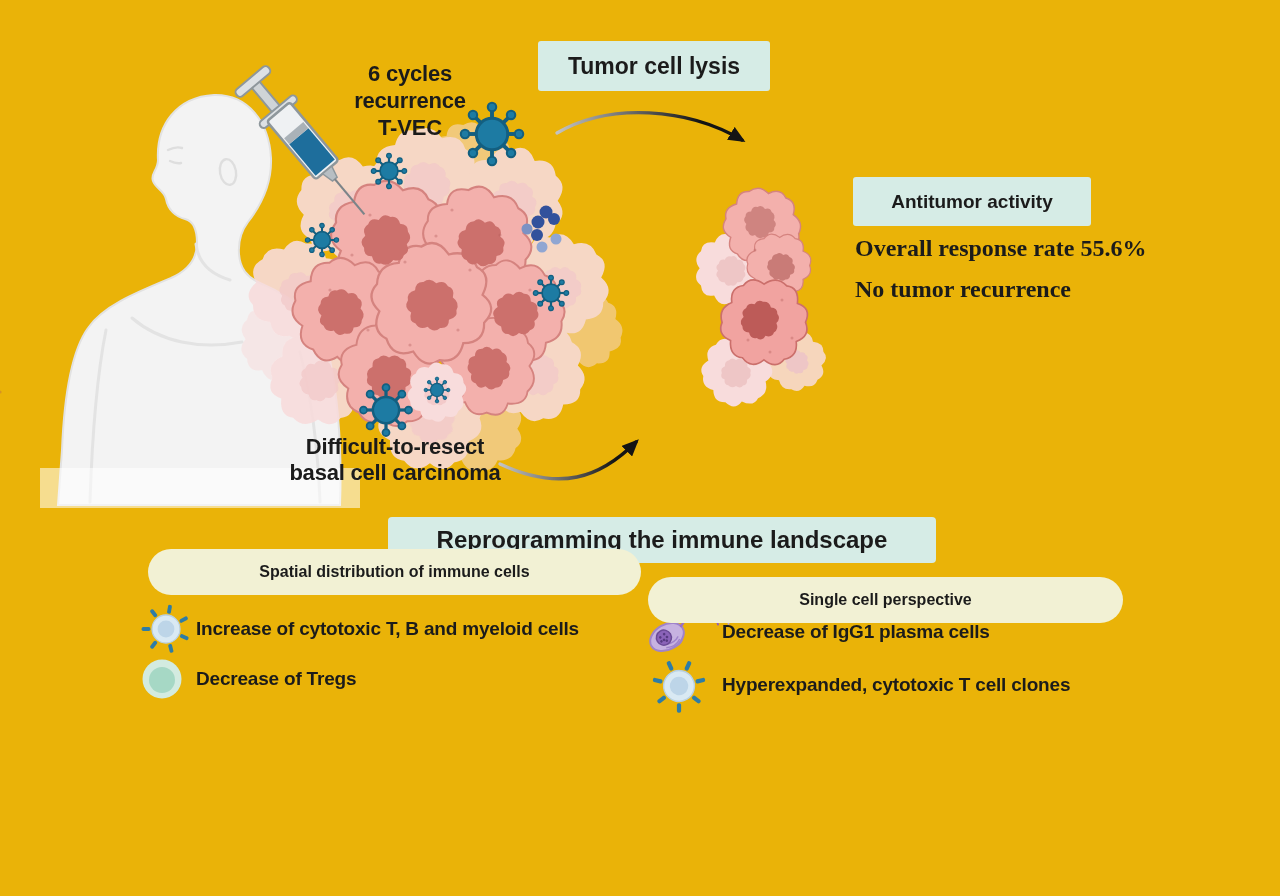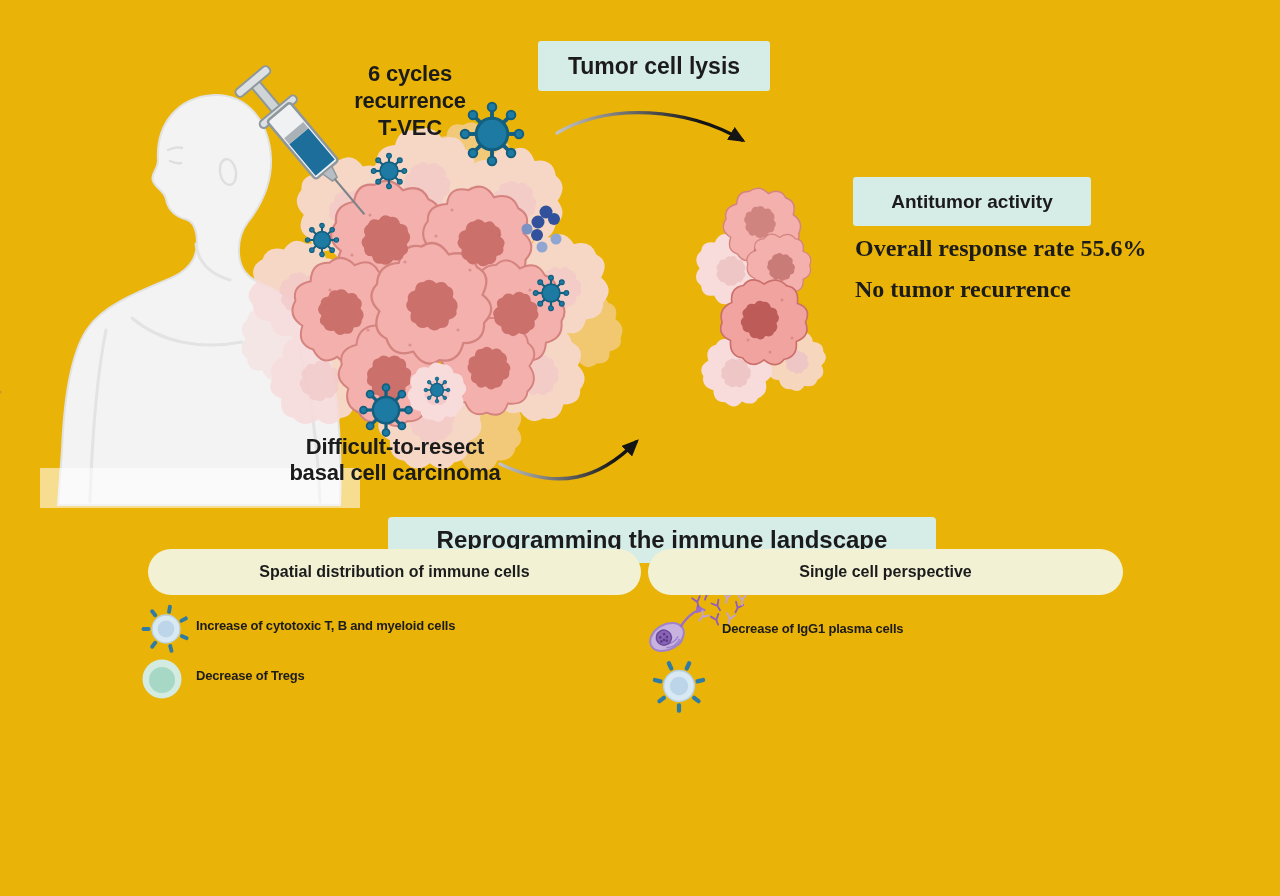--- a/index.html
+++ b/index.html
@@ -8,21 +8,21 @@
   .art{position:absolute;left:0;top:0;}
   .label{position:absolute;font-weight:bold;color:#1b1b1b;letter-spacing:-0.2px;}
   .teal-box{position:absolute;background:#d6ece6;border-radius:3px;font-weight:bold;
             display:flex;align-items:center;justify-content:center;font-size:24px;}
   .yellow-banner{position:absolute;background:#f2f1d4;border-radius:24px;font-weight:bold;
             display:flex;align-items:center;justify-content:center;font-size:16px;height:46px;top:549px;}
   .injection-label{left:328px;top:60px;width:164px;text-align:center;font-size:22px;line-height:27px;}
   .tumor-caption{left:288px;top:426px;width:214px;text-align:center;font-size:22px;line-height:26px;margin-top:8px;}
   .stats{position:absolute;left:855px;top:228px;width:300px;}
   .stat-line{height:41px;line-height:41px;font-weight:bold;font-size:24px;white-space:nowrap;font-family:Liberation Serif, serif;}
-  .item-label{font-size:13px;white-space:nowrap;}
+  .item-label{font-size:19px;white-space:nowrap;}
 </style>
 </head>
 <body>
 
 <div class="canvas">
 
 <svg class="art" width="1280" height="896" viewBox="0 0 1280 896">
   <defs>
     <path id="blob" d="M52,2 Q58,16 40,24 Q44,42 25,44 Q14,58 -1,46 Q-16,57 -27,44 Q-43,42 -40,23 Q-58,16 -51,-1 Q-57,-16 -40,-24 Q-42,-42 -26,-44 Q-14,-57 1,-46 Q16,-57 26,-44 Q42,-42 40,-23 Q57,-15 52,2 Z"></path>
     <g id="virus">
@@ -298,20 +298,21 @@
   </div>
 
   <div class="label tumor-caption" style="color: rgb(27, 27, 27);">
     <span style="display:block">Difficult-to-resect</span>
     <span style="display:block">basal cell carcinoma</span>
   </div>
 
   <div class="teal-box" style="left: 388px; top: 496px; width: 548px; height: 46px; border-radius: 4px; background: rgb(214, 236, 230); margin-top: 21px;">Reprogramming the immune landscape</div>
 
   <div class="yellow-banner" style="left: 148px; width: 493px; background: rgb(242, 241, 212);">Spatial distribution of immune cells</div>
-  <div class="yellow-banner" style="left: 648px; width: 475px; background: rgb(242, 241, 212);">Single cell perspective</div>
+  <div class="yellow-banner" style="left: 648px; width: 475px; background: rgb(242, 241, 212); margin-top: 28px;">Single cell perspective</div>
 
   <div class="label item-label" style="left: 196px; top: 618px; color: rgb(27, 27, 27);">Increase of cytotoxic T, B and myeloid cells</div>
   <div class="label item-label" style="left: 196px; top: 668px; color: rgb(27, 27, 27);">Decrease of Tregs</div>
 
   <div class="label item-label" style="left: 722px; top: 621px; color: rgb(27, 27, 27);">Decrease of IgG1 plasma cells</div>
+  <div class="label item-label" style="left: 722px; top: 674px; color: rgb(27, 27, 27);">Hyperexpanded, cytotoxic T cell clones</div>
 
 </div>
 
 </body></html>

